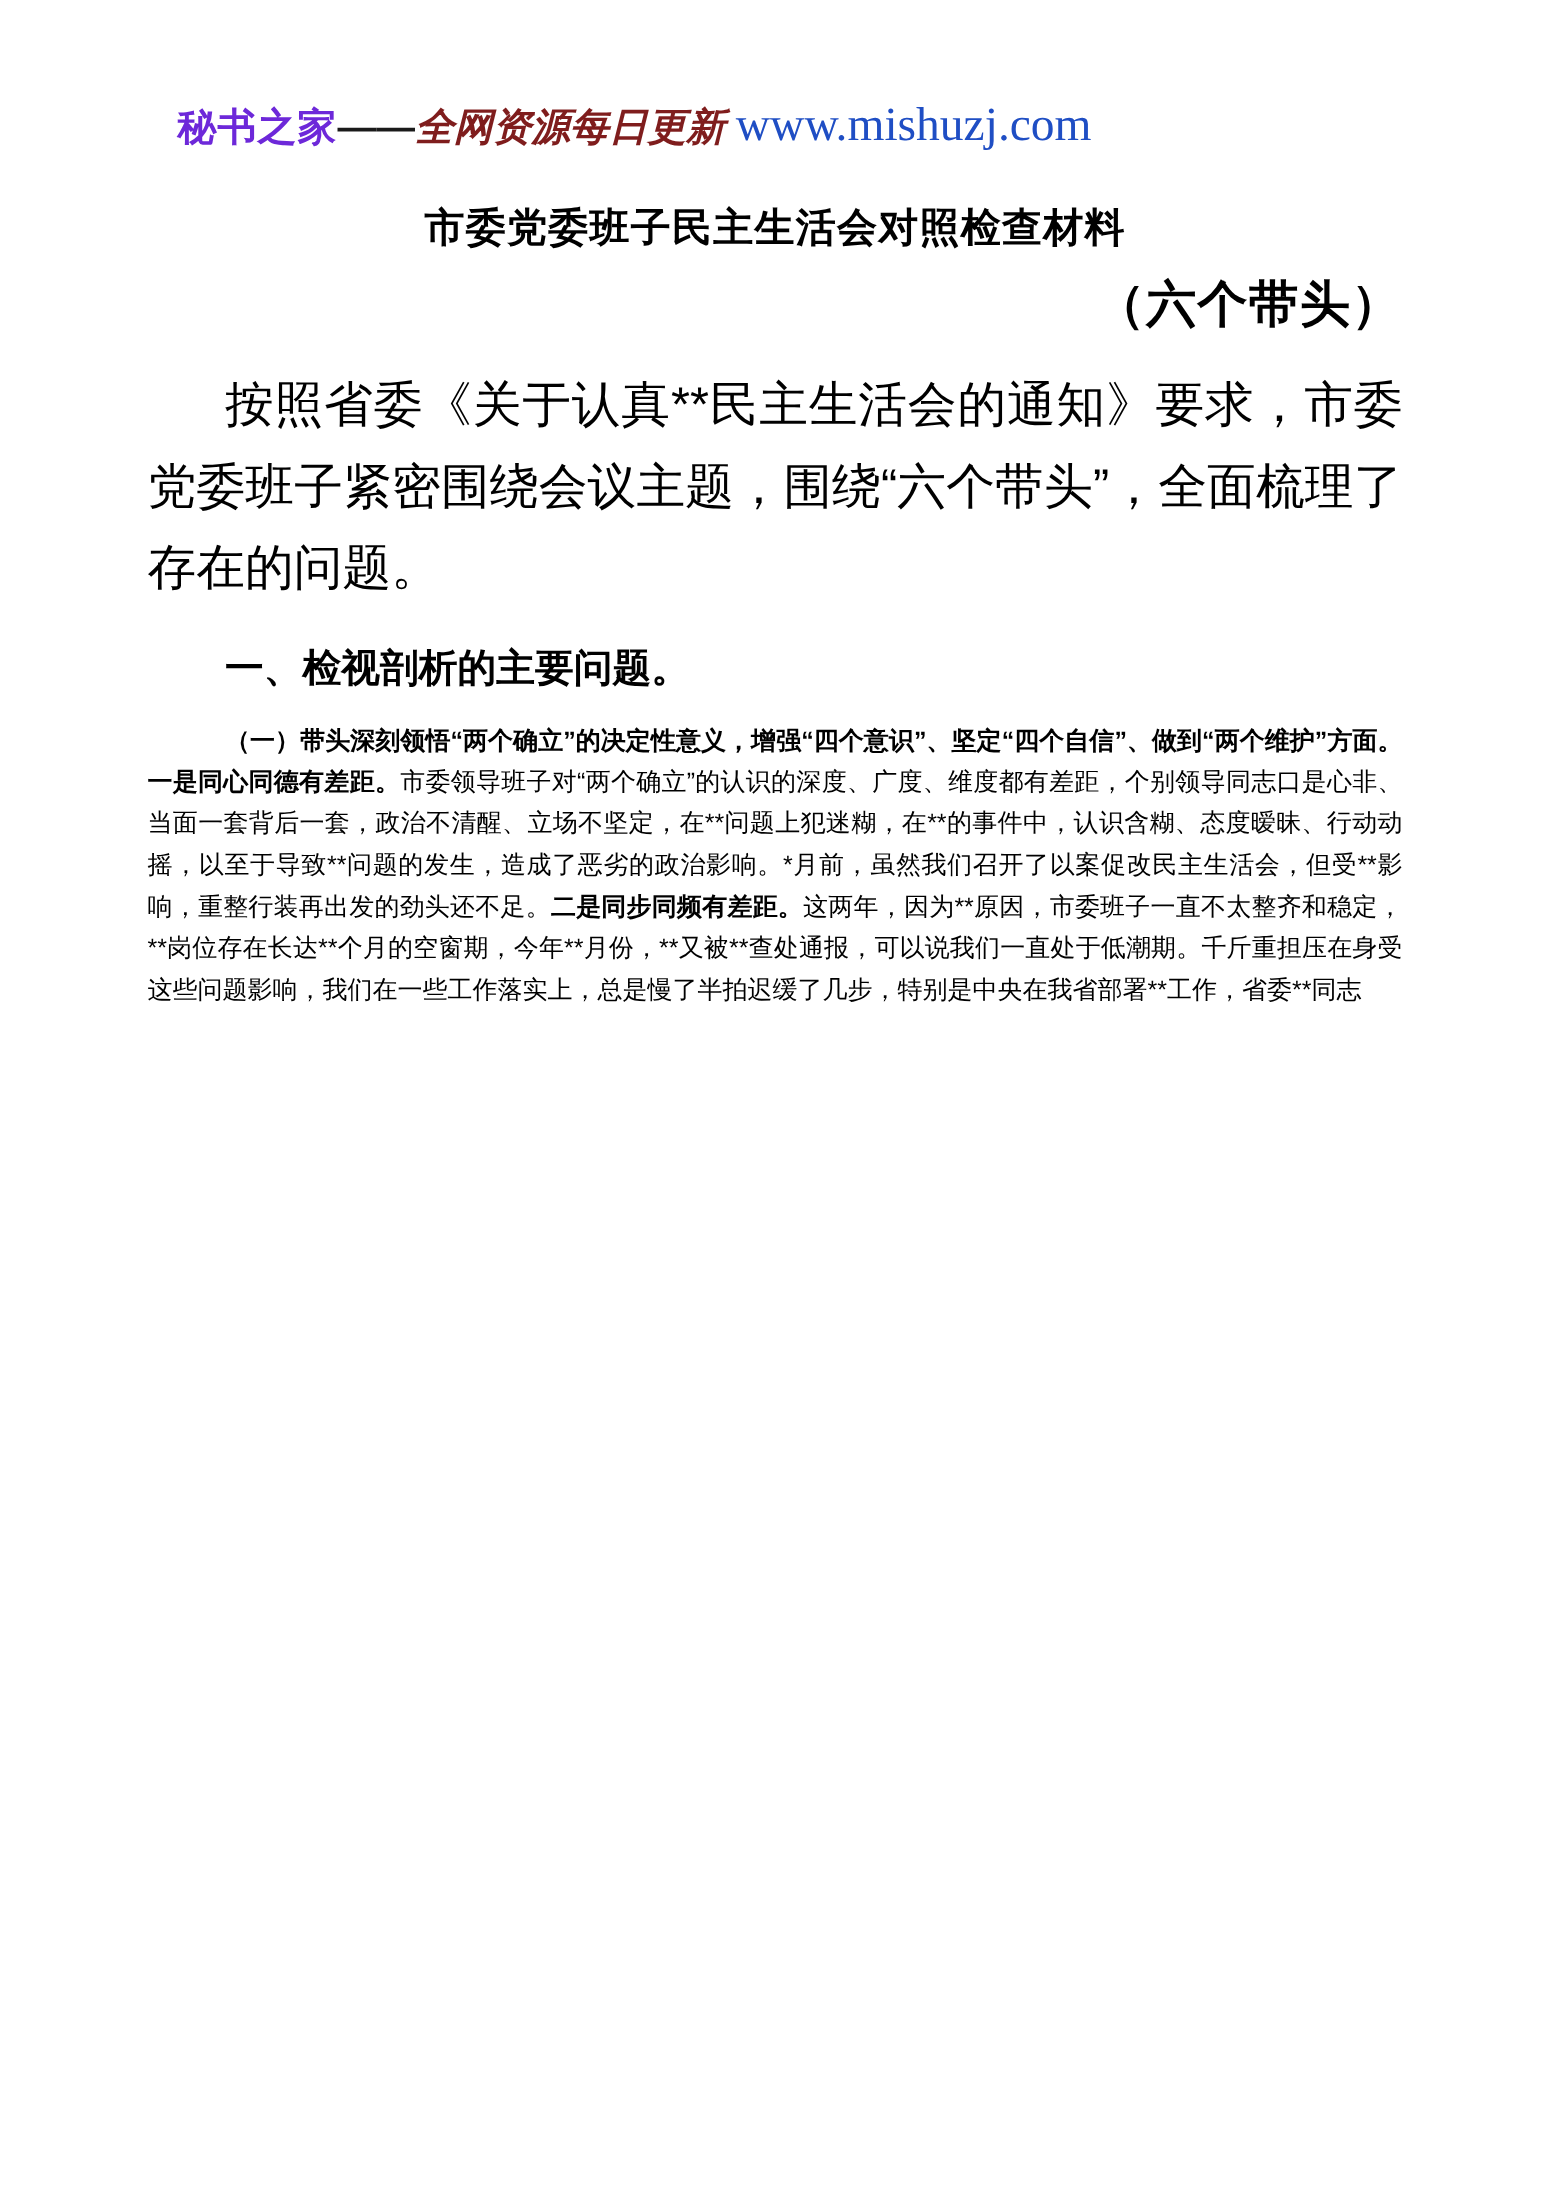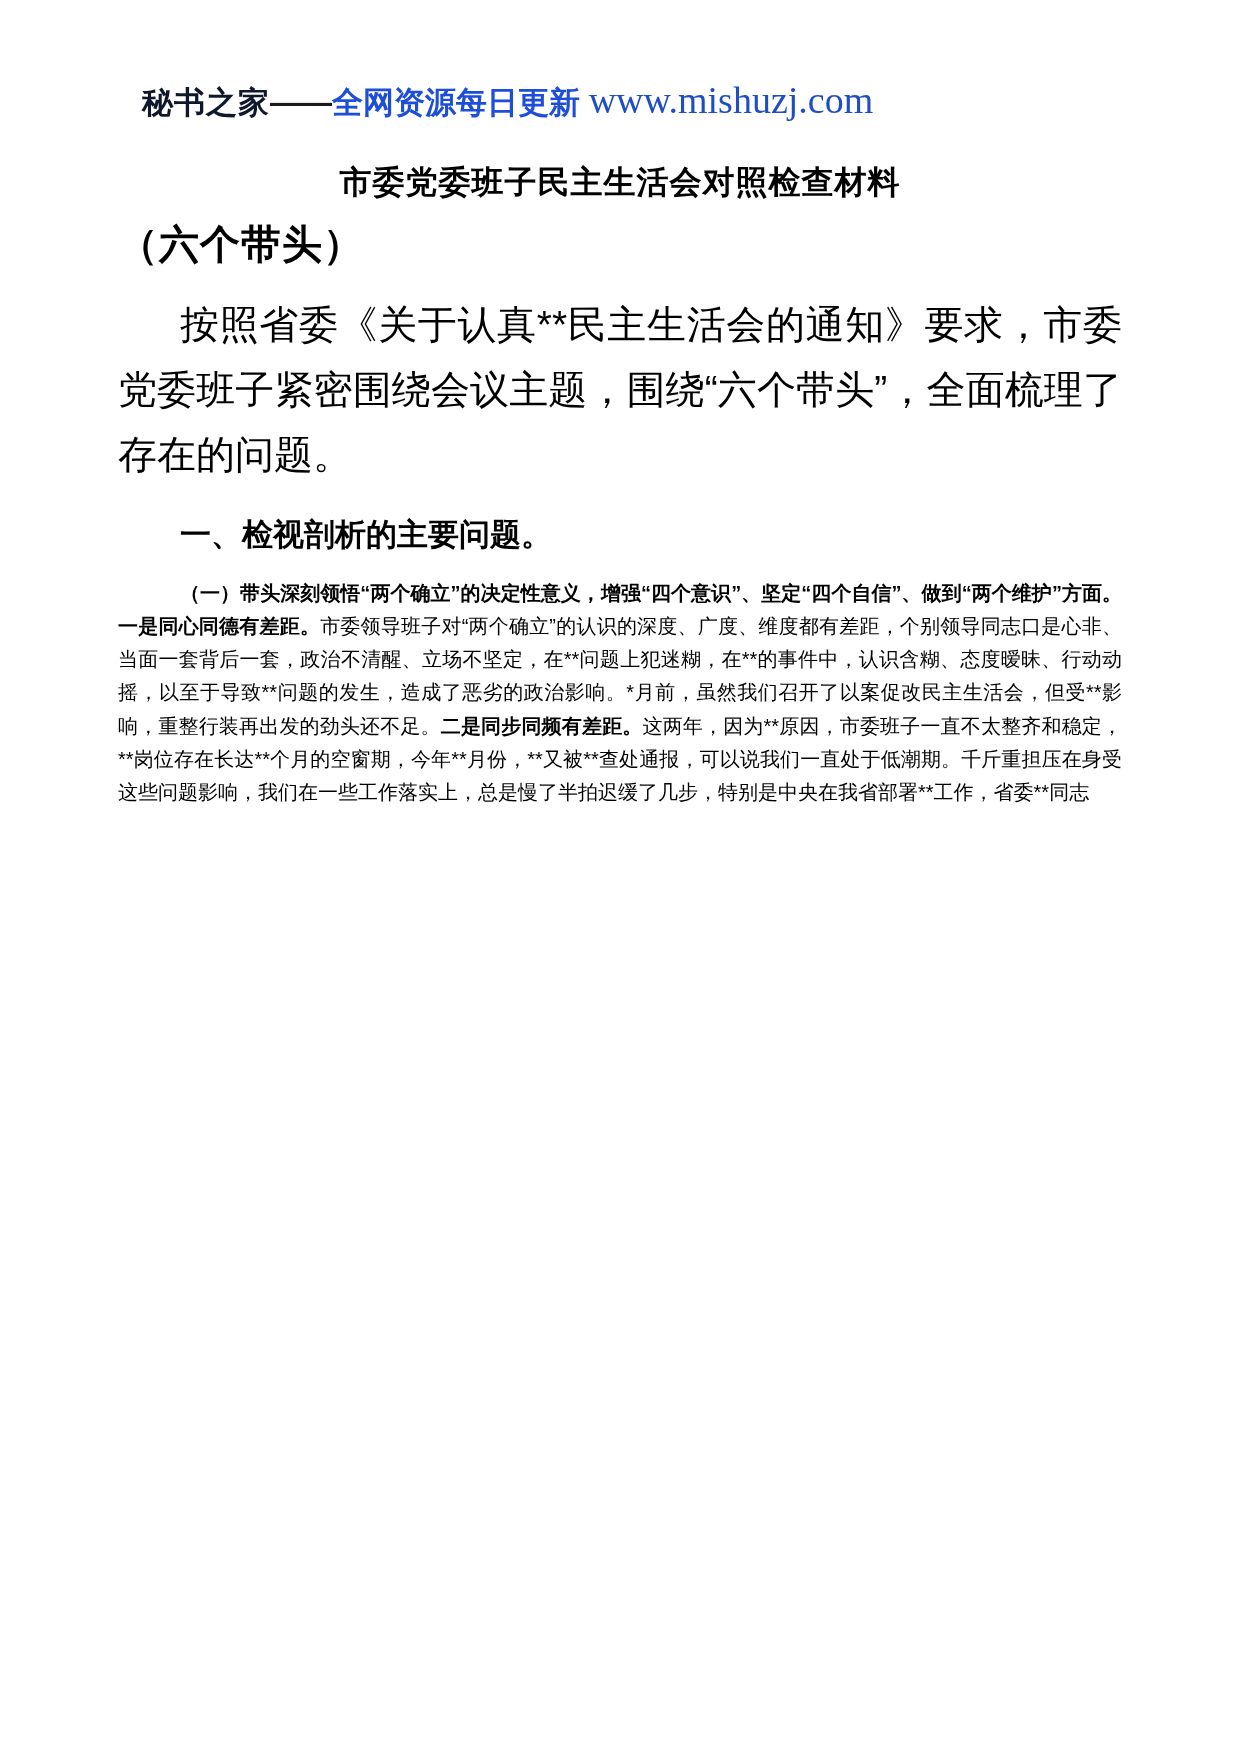--- a/index.html
+++ b/index.html
@@ -23,49 +23,50 @@
   }
   
   .banner {
     font-size: 31px;
     line-height: 1.2;
     white-space: nowrap;
     margin-bottom: 34px;
     padding-left: 24px;
   }
   .banner .brand {
-    color: #0f172a;
+    color: #6d28d9;
     font-weight: 700;
     letter-spacing: 1px;
   }
   .banner .sep {
     color: #1a1a1a;
     font-weight: 700;
   }
   .banner .tag {
-    color: #1d4ed8;
+    color: #7f1d1d;
     font-weight: 700;
+    font-style: italic;
   }
   .banner .url {
     color: #1f4ec4;
     font-weight: 400;
     font-family: "Liberation Serif", serif;
     font-size: 38px;
   }
   
   .doc-title {
     text-align: center;
     font-size: 32px;
     font-weight: 700;
     letter-spacing: 1px;
     line-height: 1.55;
     margin: 10px 0 0 0;
   }
   .doc-subtitle {
-    text-align: left;
+    text-align: right;
     font-size: 40px;
     font-weight: 700;
     letter-spacing: 1px;
     line-height: 1.55;
     margin: 6px 0 18px 0;
   }
   
   p.body {
     font-size: 39px;
     line-height: 1.66;

